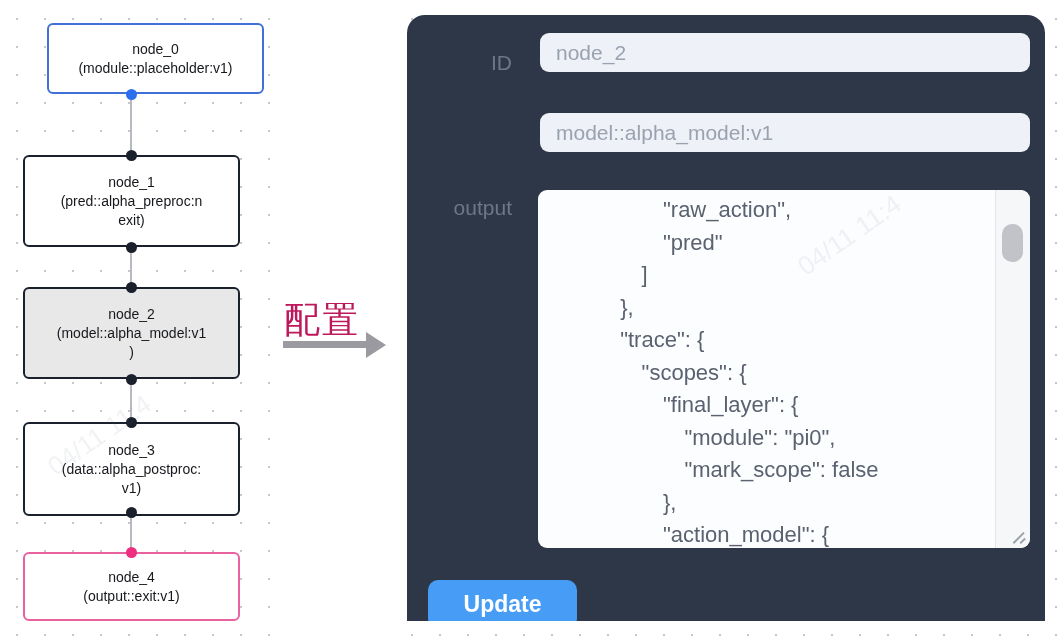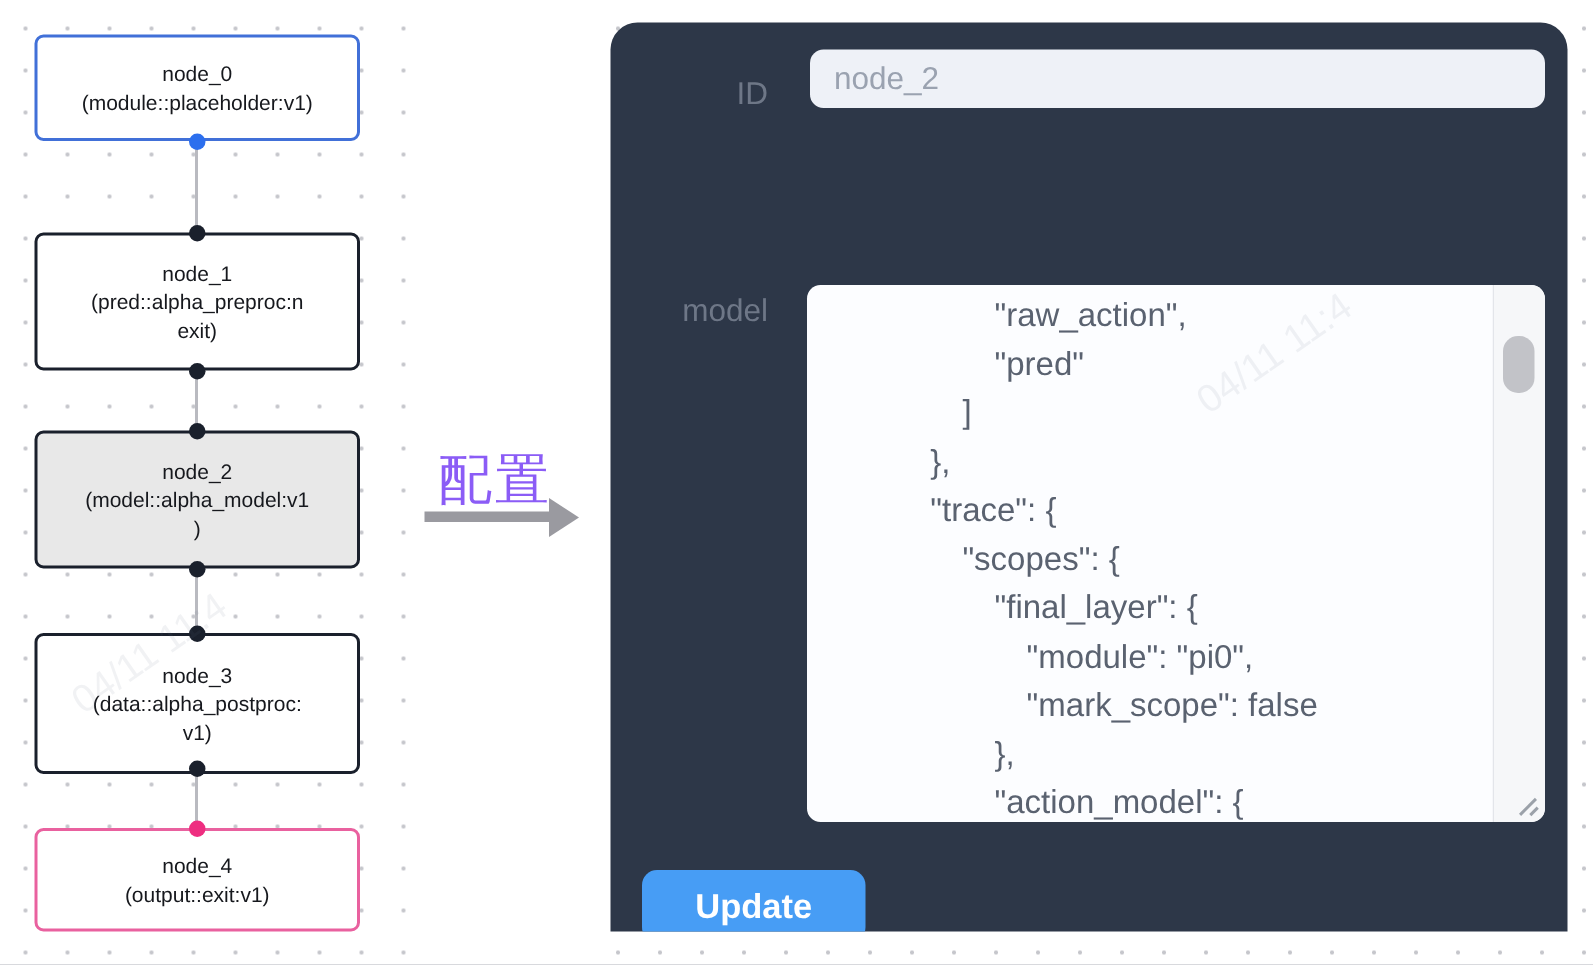--- a/index.html
+++ b/index.html
@@ -33,21 +33,21 @@
     border-radius: 6px;
     display: flex;
     flex-direction: column;
     align-items: center;
     justify-content: center;
     font-size: 14px;
     line-height: 19px;
     color: #16181d;
     text-align: center;
   }
-  .node-input    { border-color: #4170d8; }
+  .node-input    { border-color: #4170d8; margin-left: 24px; }
   .node-selected { background: #e8e8e8; border-width: 2.5px; }
   .node-output   { border-color: #e9619f; }
 
   .handle {
     position: absolute;
     width: 11px; height: 11px;
     border-radius: 50%;
     background: #1a202c;
     left: 126px;
   }
@@ -59,23 +59,23 @@
     left: 130px;
     width: 2px;
     background: #b9bac0;
   }
 
   
   .annot-label {
     position: absolute;
     left: 284px; top: 296px;
     width: 92px;
-    text-align: center;
+    text-align: left;
     font-size: 36px;
-    color: #8b5cf6;
+    color: #be185d;
     letter-spacing: 2px;
     white-space: nowrap;
   }
   .arrow-shaft {
     position: absolute;
     left: 283px; top: 341px;
     width: 85px; height: 7px;
     background: #9a9aa0;
   }
   .arrow-head {
@@ -250,22 +250,25 @@
   <div class="arrow-head"></div>
 
   <div class="dot-canvas canvas-right">
     <div class="panel">
 
       <div class="field-label lbl-id">ID</div>
       <div class="text-input input-id">
         <span>node_2</span>
       </div>
 
-
-      <div class="field-label lbl-config">model</div>
+      <div class="text-input input-type">
+        <span>model::alpha_model:v1</span>
+      </div>
+
+      <div class="field-label lbl-config">output</div>
       <div class="config-box">
         <div class="config-lines">
             <div style="padding-left: 107px;">"raw_action",</div>
             <div style="padding-left: 107px;">"pred"</div>
             <div style="padding-left: 85.6px;">]</div>
             <div style="padding-left: 64.2px;">},</div>
             <div style="padding-left: 64.2px;">"trace": {</div>
             <div style="padding-left: 85.6px;">"scopes": {</div>
             <div style="padding-left: 107px;">"final_layer": {</div>
             <div style="padding-left: 128.4px;">"module": "pi0",</div>

